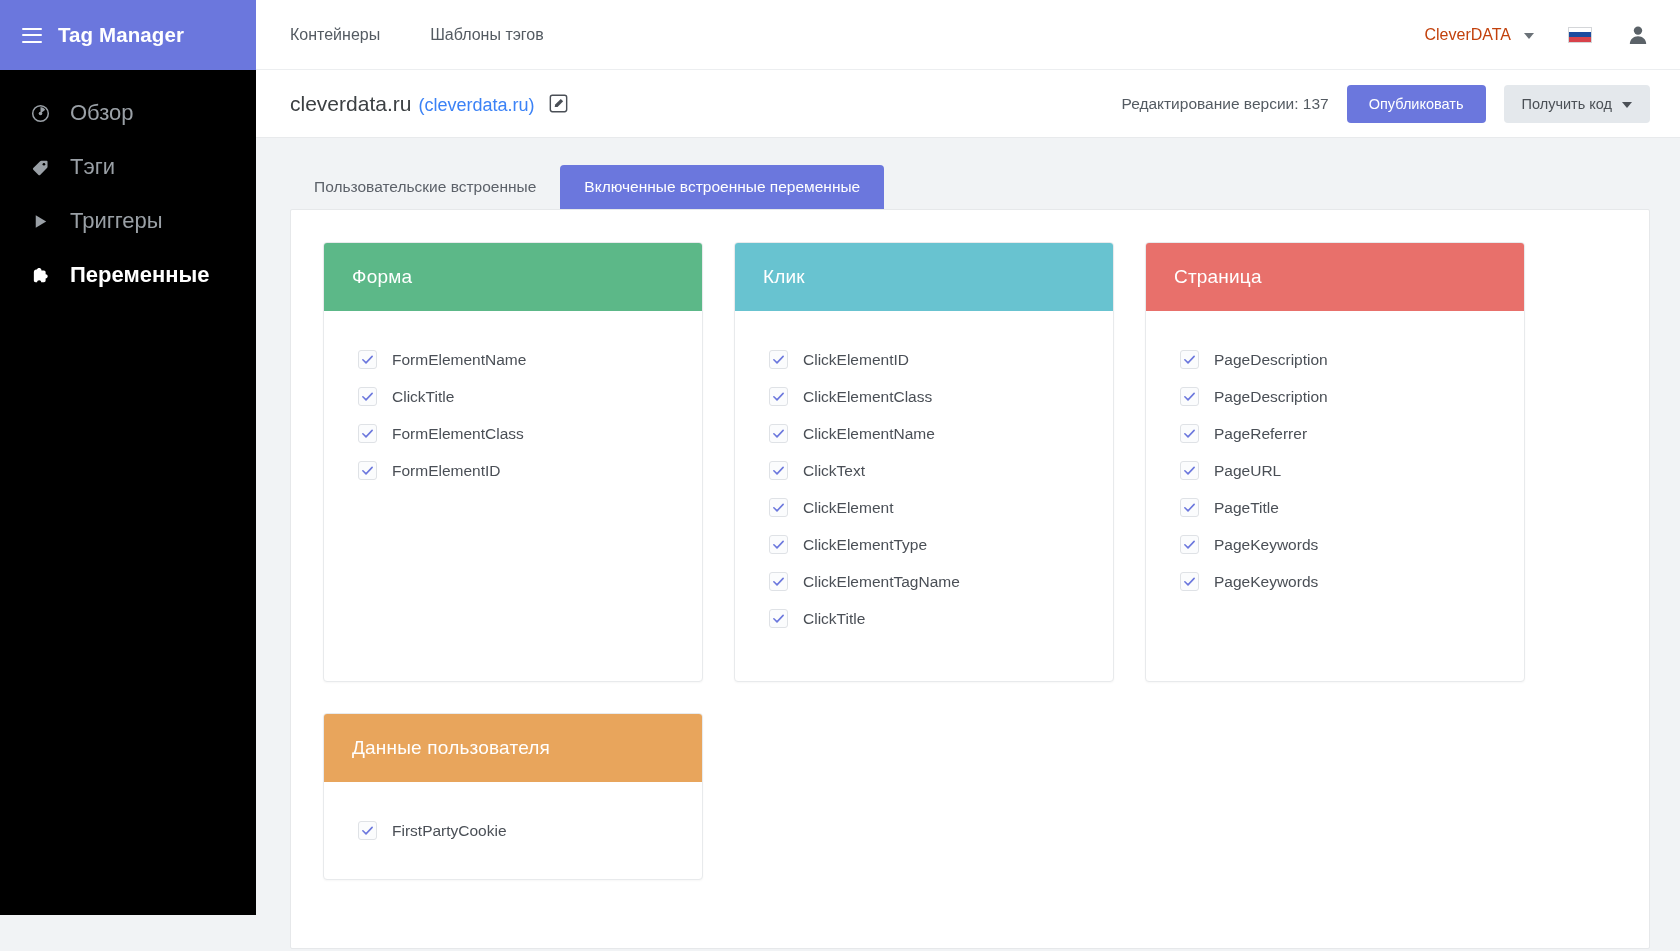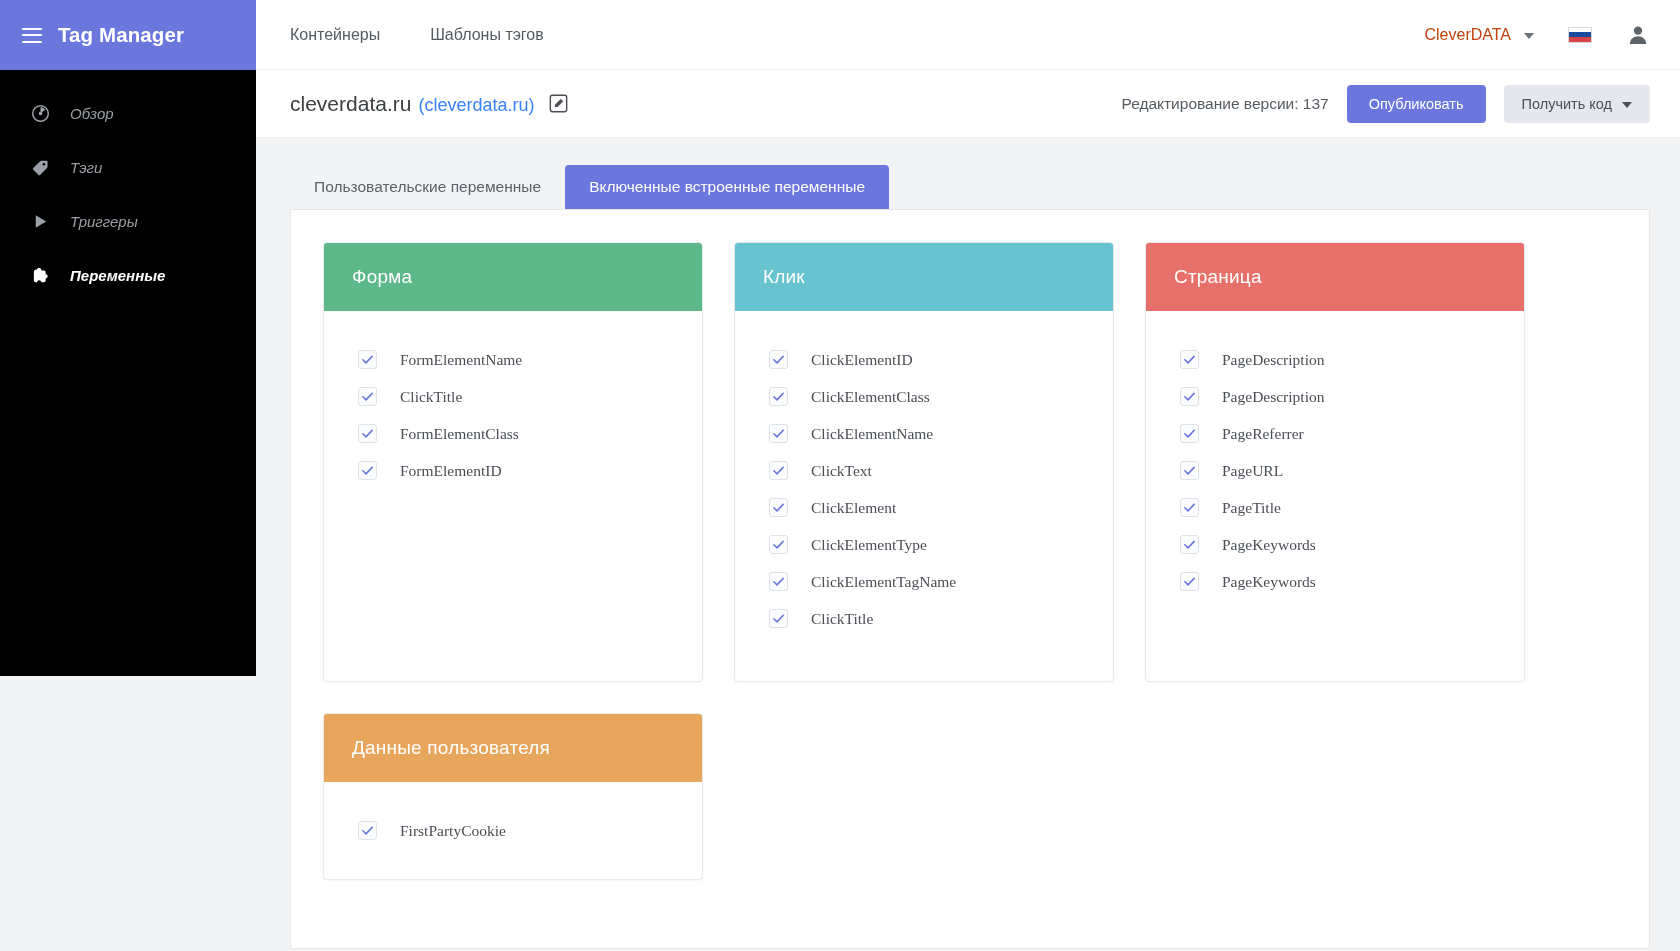--- a/index.html
+++ b/index.html
@@ -13,21 +13,21 @@
     color: #3c4043;
     -webkit-font-smoothing: antialiased;
   }
 
   .app { position: relative; width: 1680px; height: 951px; display: flex; }
 
   
   .sidebar {
     width: 256px;
     min-width: 256px;
-    height: 676px;
+    height: 915px;
     background: #000000;
     display: flex;
     flex-direction: column;
   }
   .brand {
     height: 70px;
     background: #6b77dd;
     display: flex;
     align-items: center;
     gap: 16px;
@@ -39,23 +39,22 @@
   .hamburger span { display: block; height: 2px; background: #fff; border-radius: 1px; }
 
   .nav { padding-top: 16px; }
   .nav-item {
     height: 54px;
     display: flex;
     align-items: center;
     gap: 20px;
     padding-left: 30px;
     color: #9aa0a6;
-    font-size: 15px;
+    font-size: 22px;
     cursor: pointer;
-    font-style: italic;
   }
   .nav-item.active { color: #ffffff; font-weight: 600; }
   .nav-icon { width: 20px; height: 20px; display: flex; align-items: center; justify-content: center; flex: 0 0 20px; }
   .nav-icon svg { display: block; }
 
   
   .right { flex: 1; display: flex; flex-direction: column; min-width: 0; }
 
   
   .topbar {
@@ -154,24 +153,23 @@
     color: #ffffff;
     font-size: 19px;
     letter-spacing: .2px;
   }
   .card-body { padding: 30px 28px 30px 34px; }
   .card-body.tall { min-height: 370px; }
 
   .check-row {
     display: flex;
     align-items: center;
-    gap: 23px;
+    gap: 15px;
     height: 37px;
     cursor: pointer;
-    font-family: Liberation Serif, serif;
   }
   .checkbox {
     width: 19px;
     height: 19px;
     min-width: 19px;
     border: 1px solid #dfe2e6;
     border-radius: 3px;
     background: #fbfcfd;
     display: flex;
     align-items: center;
@@ -286,21 +284,21 @@
         <button class="btn btn-ghost">
           <span>Получить код</span>
           <span class="caret"></span>
         </button>
       </div>
     </div>
 
     <main class="content">
 
       <div class="tabs">
-        <div class="tab">Пользовательские переменные</div>
+        <div class="tab">Пользовательские встроенные</div>
         <div class="tab active">Включенные встроенные переменные</div>
       </div>
 
       <section class="panel">
         <div class="grid">
 
           <div class="card">
             <div class="card-head" style="background:#5cb888">
               <span>Форма</span>
             </div>

